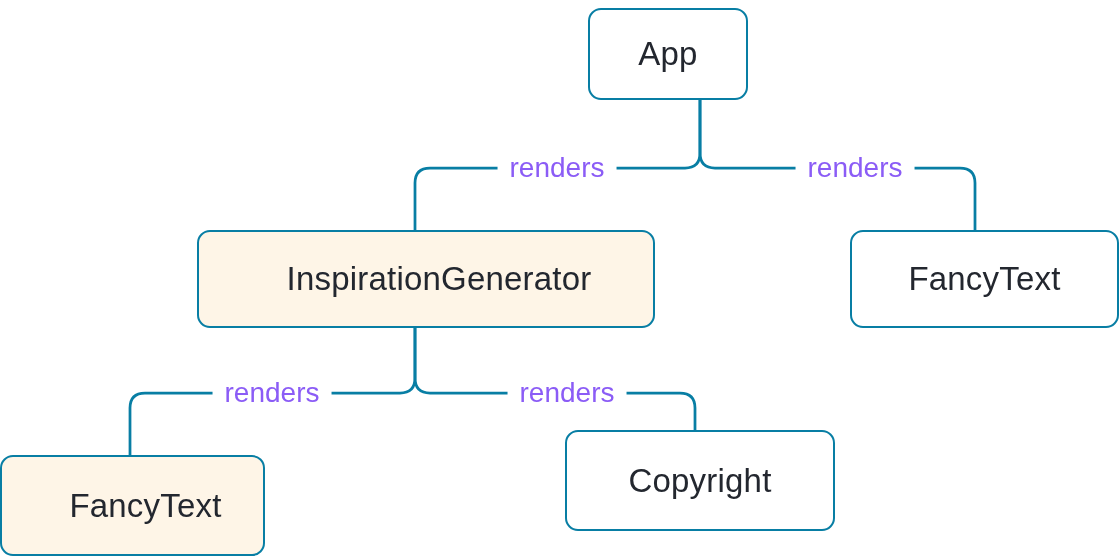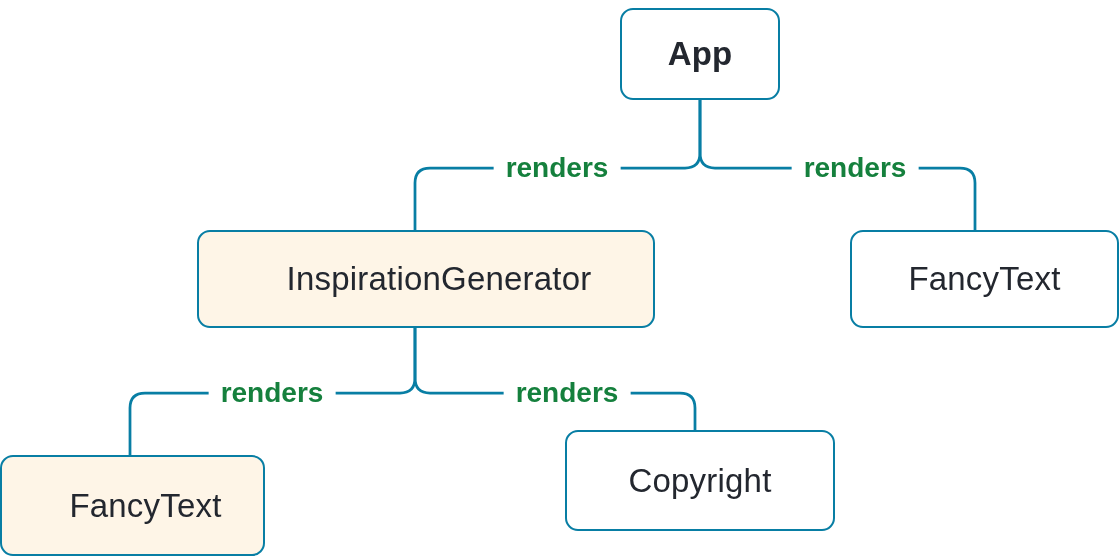--- a/index.html
+++ b/index.html
@@ -38,33 +38,33 @@
     align-items: center;
     justify-content: center;
     font-size: 33px;
     font-weight: 500;
     color: #23272F;
     letter-spacing: 0.2px;
   }
   .node.default { background: #ffffff; }
   .node.highlight { background: #FEF5E7; padding-left: 26px; }
 
-  .node-app        { left: 620px; top: 8px;   width: 160px; height: 92px; font-weight: bold; }
+  .node-app        { left: 588px; top: 8px;   width: 160px; height: 92px; }
   .node-inspgen    { left: 197px; top: 230px; width: 458px; height: 98px; }
   .node-fancy-r    { left: 850px; top: 230px; width: 269px; height: 98px; }
   .node-fancy-l    { left: 0px;   top: 455px; width: 265px; height: 101px; }
   .node-copyright  { left: 565px; top: 430px; width: 270px; height: 101px; }
 
   .edge-label {
     position: absolute;
     transform: translate(-50%, -50%);
     background: #ffffff;
-    color: #15803d;
+    color: #8b5cf6;
     font-size: 28px;
-    font-weight: 700;
+    font-weight: 400;
     padding: 1px 12px;
     white-space: nowrap;
     line-height: 1.1;
   }
   .edge-label-1 { left: 557px; top: 168px; }
   .edge-label-2 { left: 855px; top: 168px; }
   .edge-label-3 { left: 272px; top: 393px; }
   .edge-label-4 { left: 567px; top: 393px; }
 </style>
 </head>

